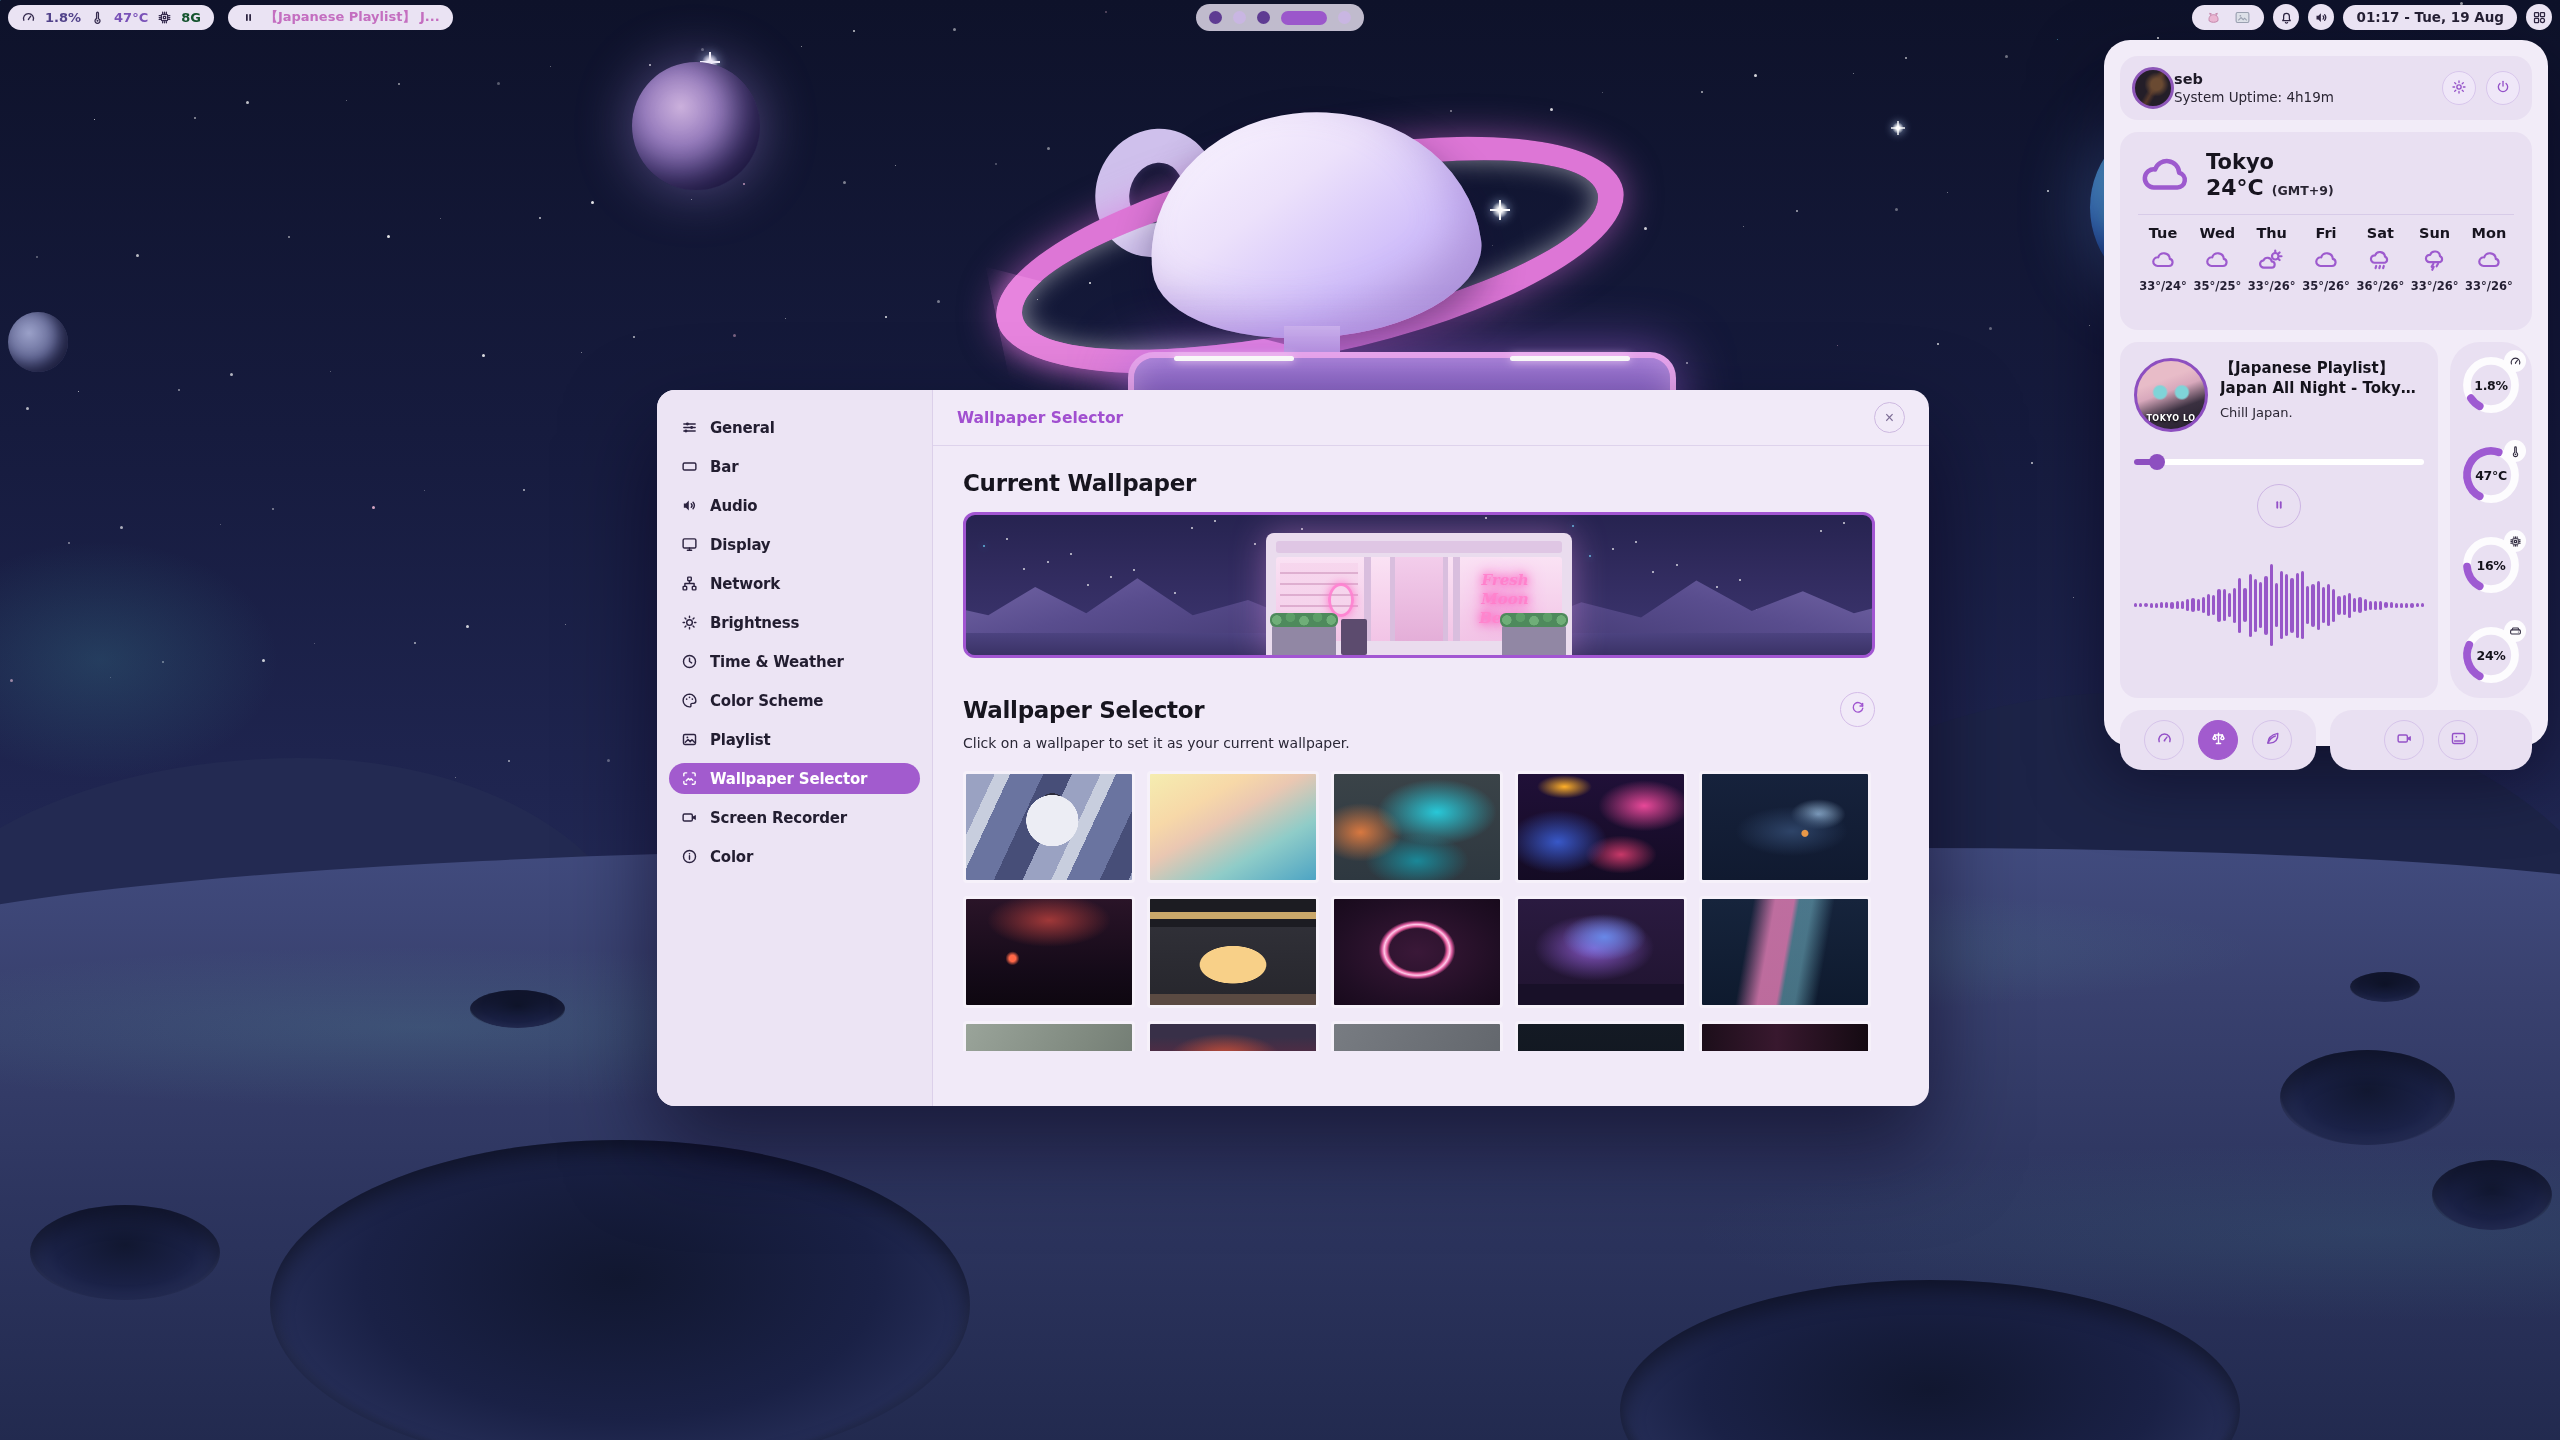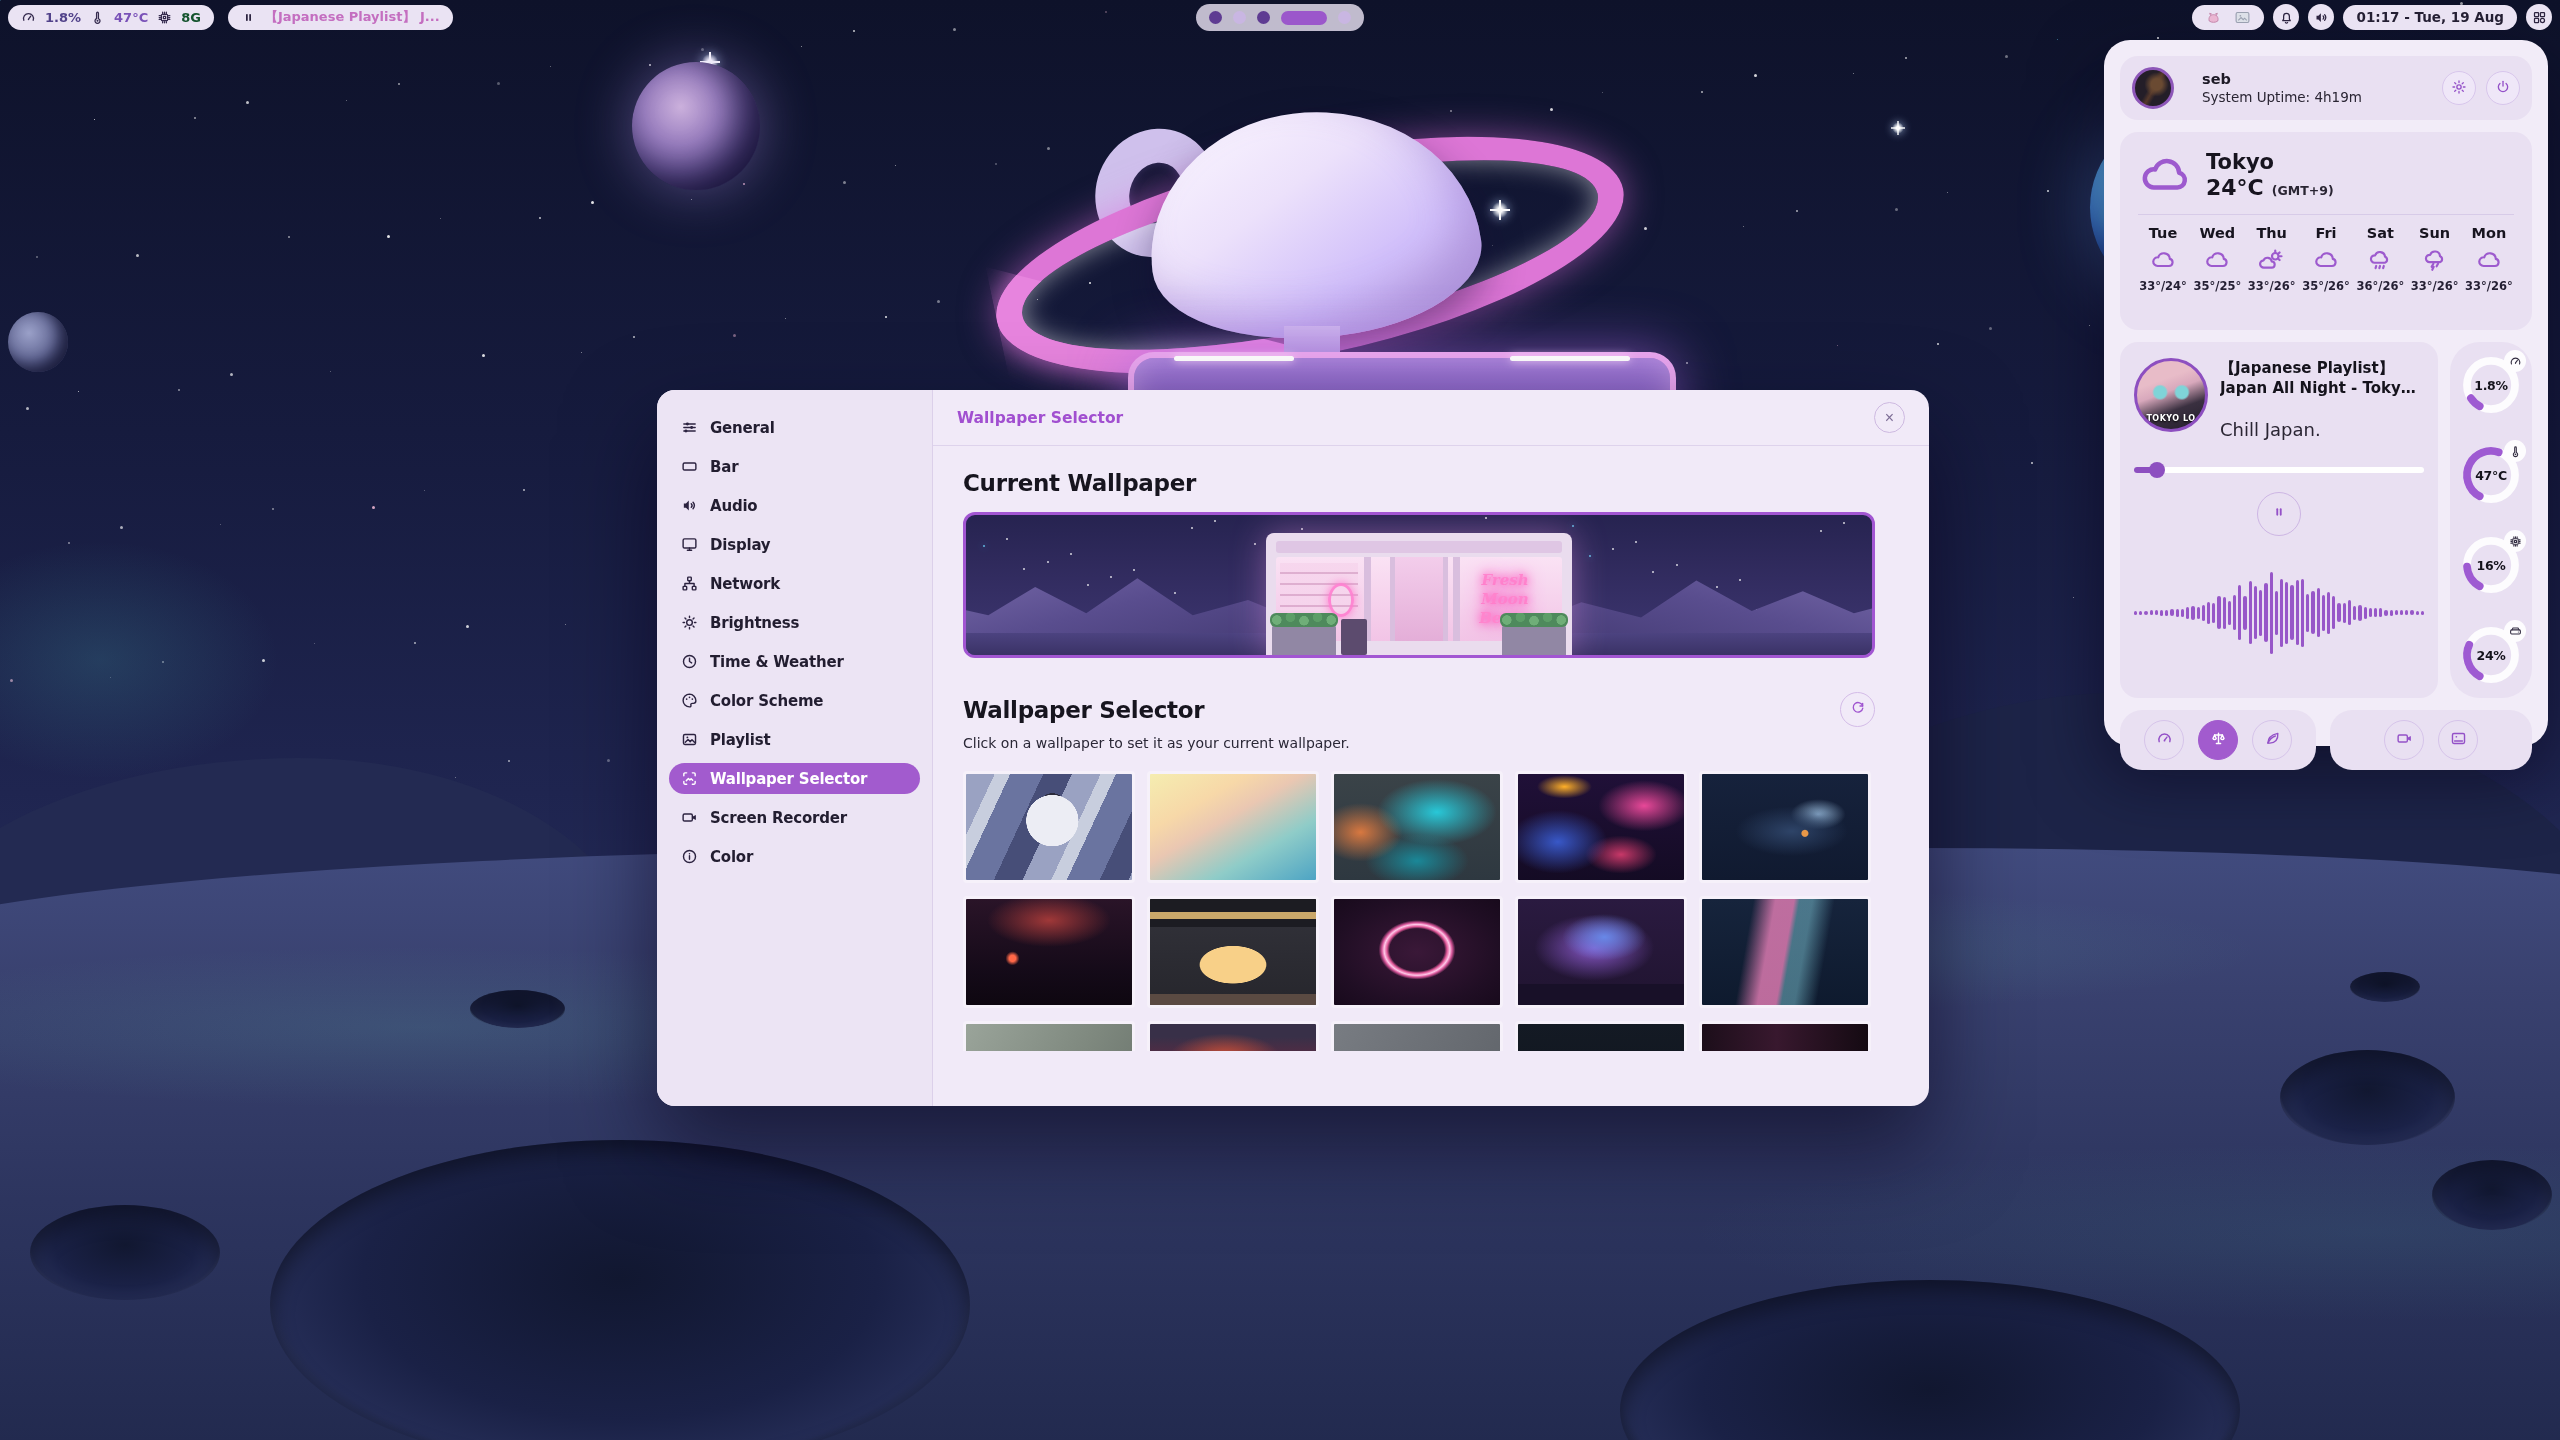--- a/index.html
+++ b/index.html
@@ -179,21 +179,21 @@
   .wp12{background:radial-gradient(ellipse 55% 35% at 45% 30%,#c85038 0%,rgba(200,80,56,0) 60%),linear-gradient(180deg,#383048 0 12%,#6a2840 45%,#201024 80%);}
   .wp13{background:linear-gradient(120deg,#787c82,#5e6268);}
   .wp14{background:linear-gradient(#141a24,#0e141c);}
   .wp15{background:linear-gradient(90deg,#1c0e1a,#38182e 45%,#140a12);}
 
   
   .rpanel { position:absolute; left:2104px; top:40px; width:444px; height:706px; z-index:10;
     background:#f2ecf8; border-radius:26px; box-shadow:0 30px 70px rgba(8,4,26,.55); }
   .card { position:absolute; background:#e9e0f2; border-radius:18px; }
   .card-user { left:16px; top:16px; width:412px; height:64px; display:flex; align-items:center;
-    padding:0 12px; gap:28px; }
+    padding:0 12px; gap:0; }
   .avatar { width:42px; height:42px; border-radius:50%; border:3px solid #8d56b8;
     background:radial-gradient(circle at 60% 40%,#6a4a32 0 18%,rgba(106,74,50,0) 40%),
       linear-gradient(120deg,#241e28 0 42%,#55382a 52%,#241e28 62%); }
   .user-name { font-size:14.5px; font-weight:700; color:#1d1926; }
   .user-uptime { font-size:13.5px; font-weight:500; color:#2a2533; margin-top:2px; }
   .rbtns { margin-left:auto; display:flex; gap:10px; }
   .rbtn { width:34px; height:34px; border-radius:50%; border:1.5px solid #d8c6ec; background:#efe7f8;
     color:#9451c8; display:flex; align-items:center; justify-content:center; }
   .rbtn svg { width:16px; height:16px; }
   .card-weather { left:16px; top:92px; width:412px; height:198px; padding:16px 18px; }
@@ -215,21 +215,21 @@
   .media-top { display:flex; gap:12px; }
   .album-art { flex:0 0 auto; width:74px; height:74px; border-radius:50%; border:3px solid #8d4fc0;
     position:relative; overflow:hidden;
     background:radial-gradient(circle 12px at 34% 46%,#7fd4d8 0 6px,rgba(127,212,216,0) 8px),
       radial-gradient(circle 12px at 66% 46%,#7fd4d8 0 6px,rgba(127,212,216,0) 8px),
       linear-gradient(160deg,#e8bcc8 0 30%,#d8a8bc 45%,#3a3040 68%,#241e2c 100%); }
   .album-cap { position:absolute; left:0; right:0; bottom:6px; text-align:center; font-size:8px;
     font-weight:700; color:#fff; text-shadow:0 1px 2px #000; letter-spacing:.5px; }
   .media-title { font-size:15px; font-weight:700; color:#15131c; line-height:1.35;
     display:-webkit-box; -webkit-line-clamp:2; -webkit-box-orient:vertical; overflow:hidden; }
-  .media-artist { font-size:18px; font-weight:500; color:#2a2533; margin-top:20px; }
+  .media-artist { font-size:13px; font-weight:500; color:#2a2533; margin-top:6px; }
   .slider { position:relative; margin-top:22px; height:16px; }
   .slider-track { position:absolute; left:0; right:0; top:5px; height:6px; border-radius:3px; background:#fff; }
   .slider-fill { position:absolute; left:0; top:5px; height:6px; border-radius:3px; background:#8d4fc0; }
   .slider-knob { position:absolute; top:0; width:16px; height:16px; border-radius:50%; background:#8d4fc0; }
   .play-row { display:flex; justify-content:center; margin-top:14px; }
   .play-btn { width:44px; height:44px; border-radius:50%; border:1.5px solid #cdb6e4; background:transparent;
     color:#9451c8; display:flex; align-items:center; justify-content:center; }
   .play-btn svg { width:16px; height:16px; }
   .waveform { margin-top:18px; height:118px; display:flex; align-items:center; gap:2px;
     justify-content:center; }

